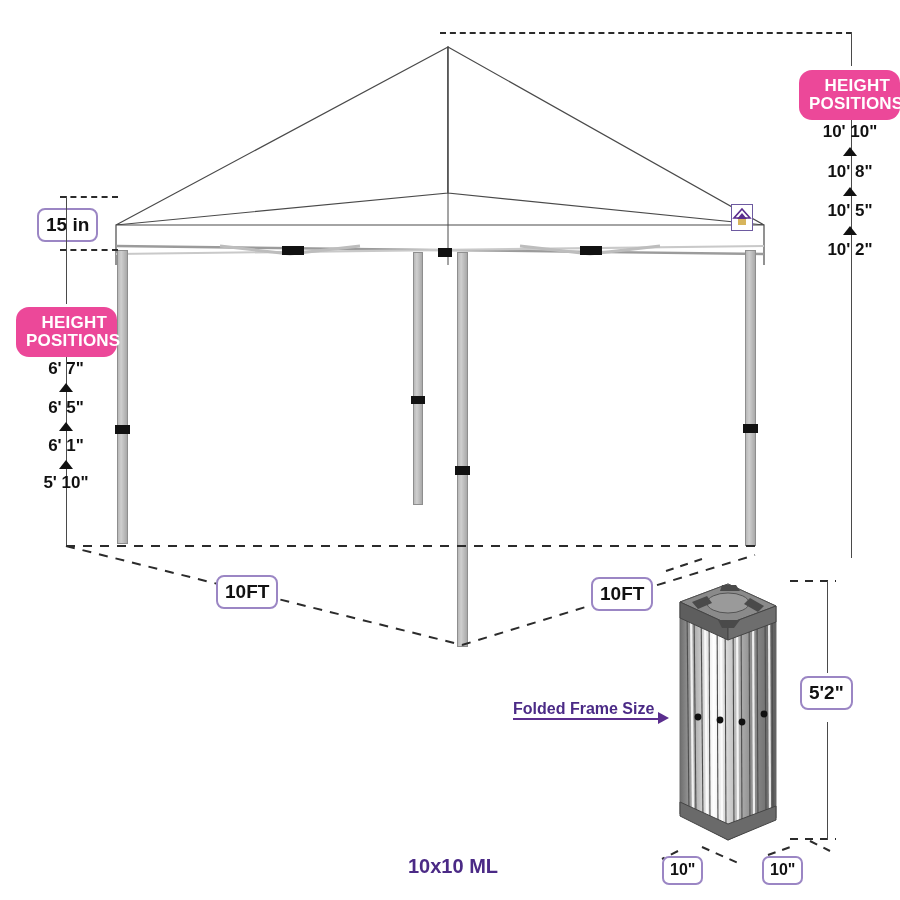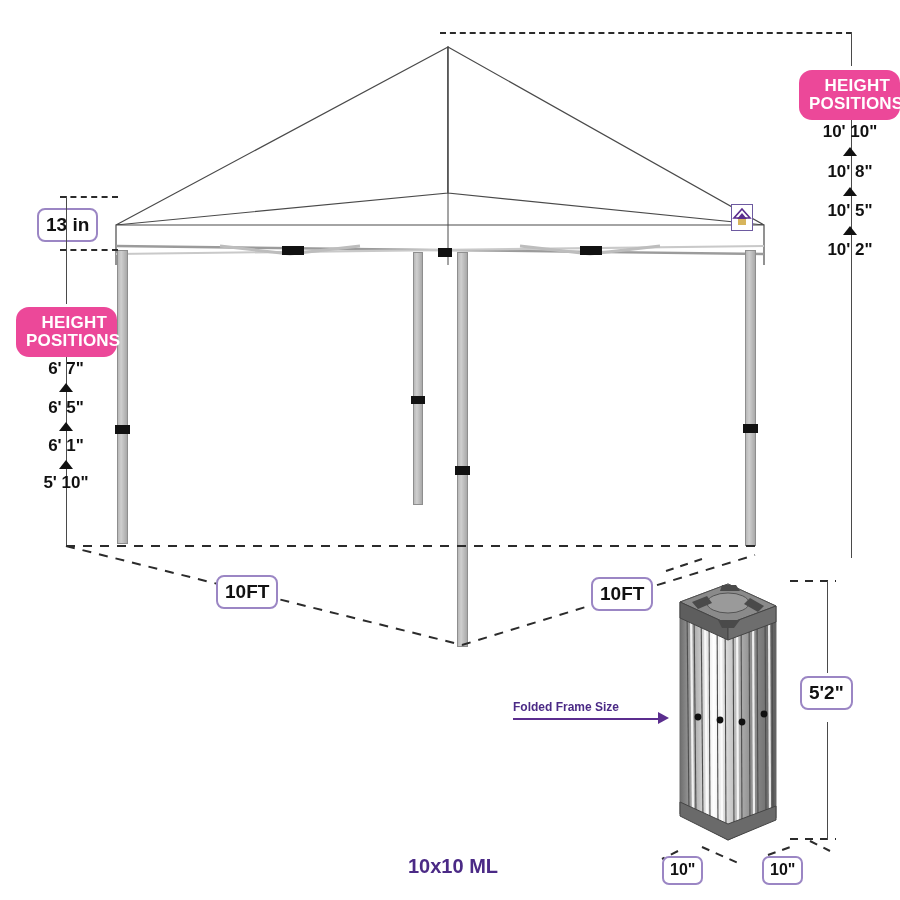--- a/index.html
+++ b/index.html
@@ -35,21 +35,21 @@
   
   .leg{position:absolute;background:linear-gradient(90deg,#b8b8b8 0%,#cfcfcf 35%,#a9a9a9 100%);
        border:1px solid #8e8e8e;box-sizing:border-box;}
   .legband{position:absolute;background:#111;}
 
   
   .ff-wrap{position:absolute;}
 
   
   .modeltext{position:absolute;color:#4B2A86;font-weight:bold;font-size:20px;}
-  .ffs-label{position:absolute;color:#4B2A86;font-weight:bold;font-size:12px;
+  .ffs-label{position:absolute;color:#4B2A86;font-weight:bold;font-size:16px;
              white-space:nowrap;}
   .ffs-line{position:absolute;height:0;border-top:2px solid #5B2D8E;}
   .ffs-arrow{position:absolute;width:0;height:0;
              border-top:6px solid transparent;border-bottom:6px solid transparent;
              border-left:11px solid #5B2D8E;}
 
   
   .logo{position:absolute;border:1px solid #6d5aa0;background:#fff;
         box-sizing:border-box;}
 </style>
@@ -114,21 +114,21 @@
   <div class="legband" style="left:411px;top:396px;width:14px;height:8px;"></div>
 
   <div class="leg" style="left:457px;top:252px;width:11px;height:395px;"></div>
   <div class="legband" style="left:455px;top:466px;width:15px;height:9px;"></div>
 
   <div class="leg" style="left:745px;top:250px;width:11px;height:296px;"></div>
   <div class="legband" style="left:743px;top:424px;width:15px;height:9px;"></div>
 
   <div class="dash-h" style="left:60px;top:196px;width:58px;"></div>
   <div class="dash-h" style="left:60px;top:249px;width:58px;"></div>
-  <div class="dimbox" style="left:37px;top:208px;">13 in</div>
+  <div class="dimbox" style="left:37px;top:208px;">15 in</div>
 
   <div class="solid-v" style="left:66px;top:196px;height:108px;"></div>
   <div class="solid-v" style="left:66px;top:356px;height:190px;"></div>
 
   <div class="pill" style="left:16px;top:307px;width:101px;font-size:17px;">
     <span>HEIGHT</span>
     <span>POSITIONS</span>
   </div>
 
   <div class="tick" style="left:16px;top:359px;width:100px;">6' 7"</div>

